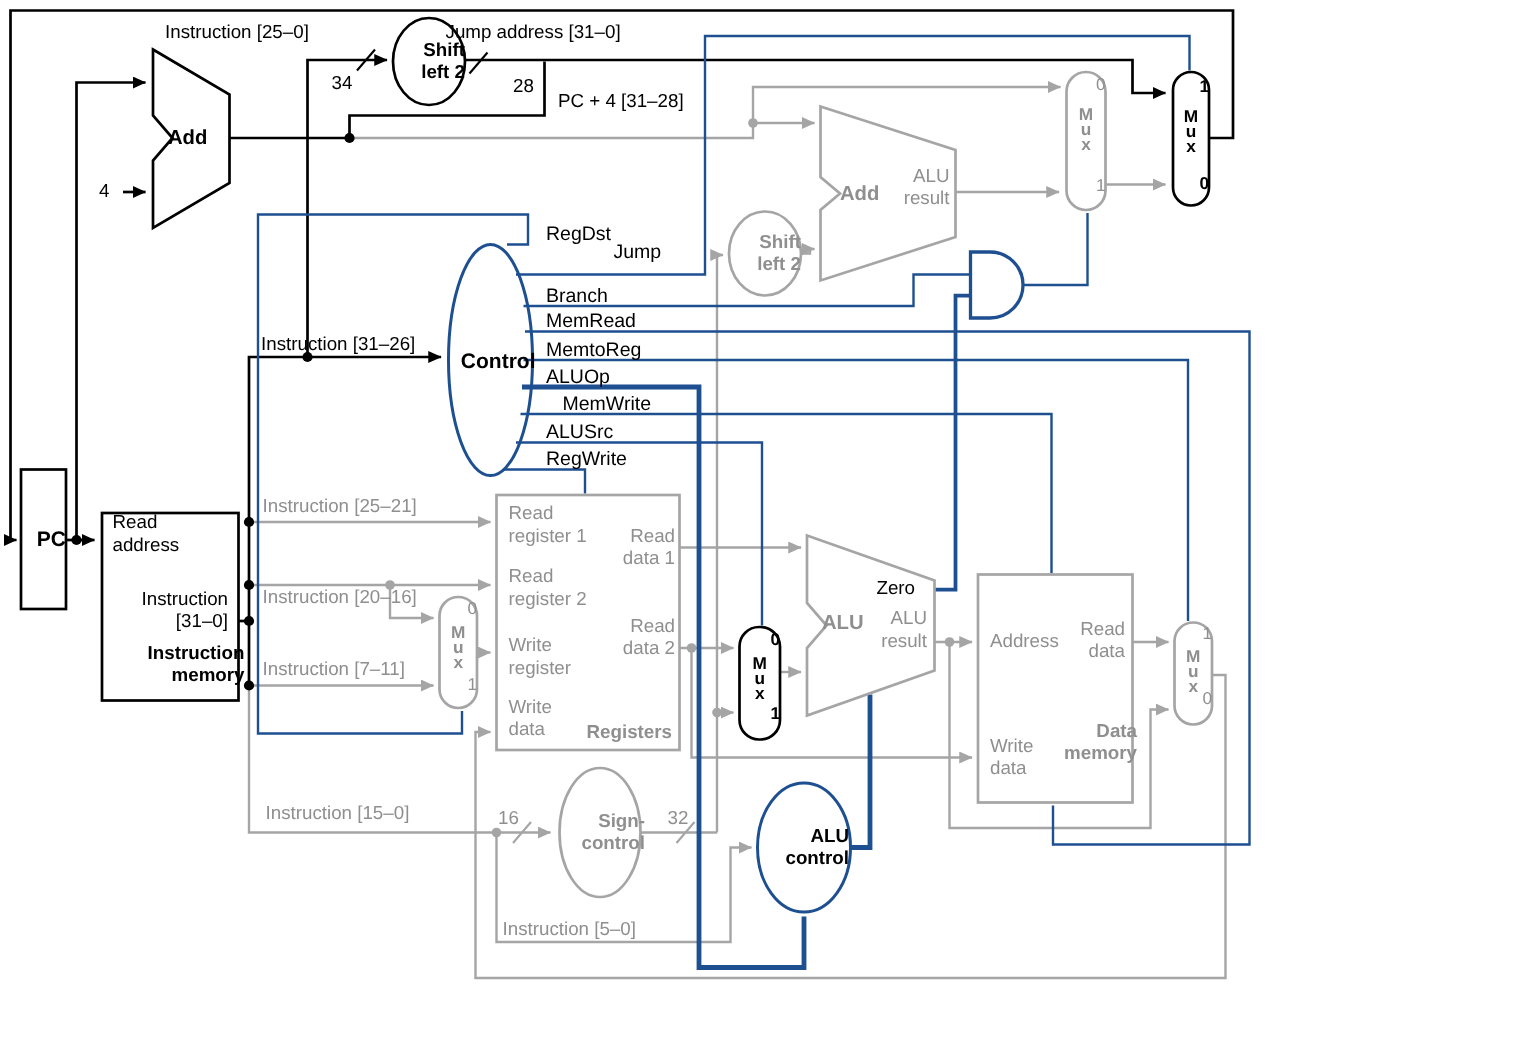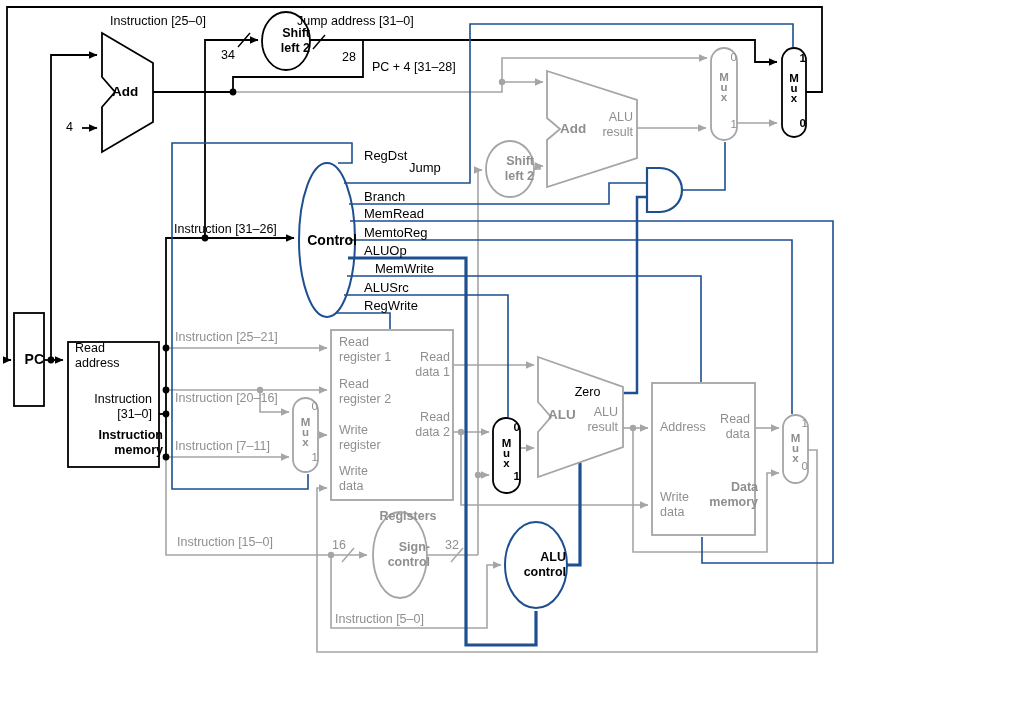--- a/index.html
+++ b/index.html
@@ -178,29 +178,29 @@
 <div class="lbl g" style="left:339px;top:377px;">Read
 register 2</div>
 <div class="lbl g" style="left:339px;top:423px;">Write
 register</div>
 <div class="lbl g" style="left:339px;top:464px;">Write
 data</div>
 <div class="lbl g rt" style="left:400px;top:350px;width:50px;">Read
 data 1</div>
 <div class="lbl g rt" style="left:400px;top:410px;width:50px;">Read
 data 2</div>
-<div class="lbl g bold rt" style="left:368px;top:509px;width:80px;text-align:center;">Registers</div>
+<div class="lbl g bold rt" style="left:368px;top:481px;width:80px;">Registers</div>
 
 <div class="lbl g bold" style="left:560px;top:121px;font-size:13.5px;">Add</div>
 <div class="lbl g rt" style="left:583px;top:110px;width:50px;">ALU
 result</div>
 <div class="lbl g bold ctr" style="left:486px;top:154px;width:48px;">Shift
 left 2</div>
 
-<div class="lbl b" style="left:565px;top:385px;width:45px;text-align:center;">Zero</div>
+<div class="lbl b" style="left:565px;top:385px;width:45px;text-align:right;">Zero</div>
 <div class="lbl g bold" style="left:548px;top:407px;font-size:13.5px;">ALU</div>
 <div class="lbl g rt" style="left:568px;top:405px;width:50px;">ALU
 result</div>
 
 <div class="lbl g bold ctr" style="left:370px;top:540px;width:60px;">Sign-
 control</div>
 <div class="lbl b bold ctr" style="left:506px;top:550px;width:60px;">ALU
 control</div>
 <div class="lbl g" style="left:332px;top:538px;">16</div>
 <div class="lbl g" style="left:445px;top:538px;">32</div>

